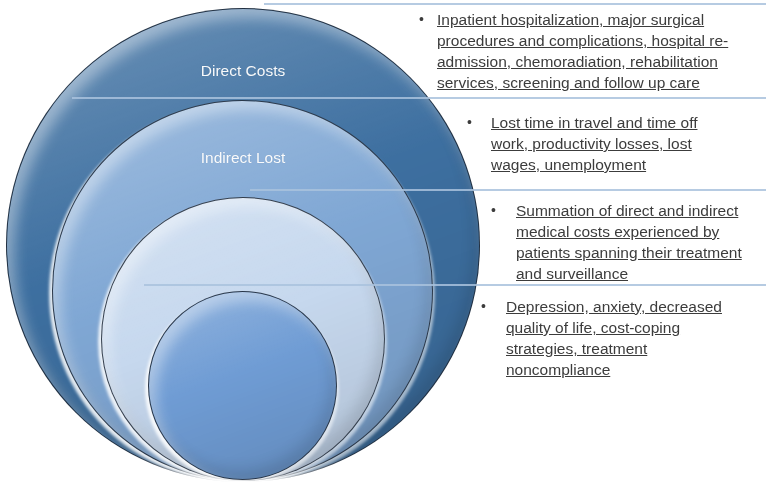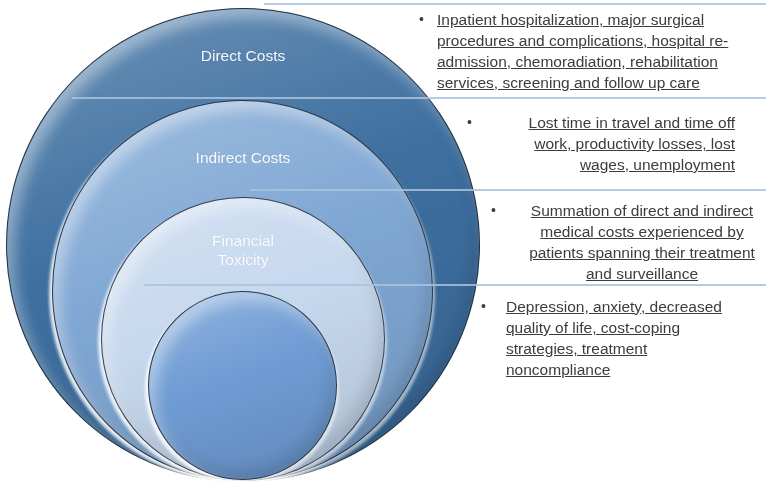--- a/index.html
+++ b/index.html
@@ -21,55 +21,54 @@
   .c1{left:6px;   top:8px;   width:474px; height:474px;}
   .c2{left:52px;  top:100px; width:381px; height:381px;}
   .c3{left:101px; top:197px; width:284px; height:284px;}
   .c4{left:148px; top:291px; width:189px; height:189px;}
   
   .ring-label{
     position:absolute;left:243px;transform:translateX(-50%);
     color:rgba(255,255,255,0.96);font-size:15.5px;line-height:19px;
     text-align:center;white-space:nowrap;text-shadow:0 0 1px rgba(0,0,0,0.12);
   }
-  .l1{top:46px;}
+  .l1{top:61px;}
   .l2{top:148px;}
   .l3{top:231px;white-space:normal;width:110px;}
   .l4{top:375px;}
   
   .divider{position:absolute;height:2px;opacity:0.85;}
   .d1{left:264px;top:3px;  width:502px;}
   .d2{left:72px; top:97px; width:694px;}
   .d3{left:250px;top:189px;width:516px;}
   .d4{left:144px;top:284px;width:622px;}
   
   .bullet-group{
     position:absolute;display:flex;align-items:flex-start;
     color:#3c3c3c;font-size:15.5px;line-height:21px;
   }
   .marker{flex:0 0 auto;text-align:left;font-size:14px;line-height:21px;}
   .bullet-text{display:block;text-decoration:underline;}
   .g1{left:419px;top:9px;}  .g1 .marker{width:18px;} .g1 .bullet-text{width:312px;}
-  .g2{left:467px;top:112px;}.g2 .marker{width:24px;} .g2 .bullet-text{width:244px;text-align:right;}
-  .g3{left:491px;top:200px;}.g3 .marker{width:25px;} .g3 .bullet-text{width:252px;text-align:center;}
+  .g2{left:467px;top:112px;}.g2 .marker{width:24px;} .g2 .bullet-text{width:244px;}
+  .g3{left:491px;top:200px;}.g3 .marker{width:25px;} .g3 .bullet-text{width:252px;}
   .g4{left:481px;top:296px;}.g4 .marker{width:25px;} .g4 .bullet-text{width:232px;}
 </style>
 </head>
 <body>
 
 <div class="stage">
 
   <div class="circle c1" style="background-color: rgb(61, 111, 160);"></div>
   <div class="circle c2" style="background-color: rgb(127, 167, 212);"></div>
   <div class="circle c3" style="background-color: rgb(198, 216, 238);"></div>
   <div class="circle c4" style="background-color: rgb(111, 156, 212);"></div>
 
   <div class="ring-label l1">Direct Costs</div>
-  <div class="ring-label l2">Indirect Costs</div>
-  <div class="ring-label l3">Financial Toxicity</div>
+  <div class="ring-label l2">Indirect Lost</div>
 
   <div class="divider d1" style="background-color: rgb(169, 194, 221);"></div>
   <div class="divider d2" style="background-color: rgb(169, 194, 221);"></div>
   <div class="divider d3" style="background-color: rgb(169, 194, 221);"></div>
   <div class="divider d4" style="background-color: rgb(169, 194, 221);"></div>
 
   <div class="bullet-group g1">
     <span class="marker">•</span>
     <span class="bullet-text">Inpatient hospitalization, major surgical procedures and complications, hospital re-admission, chemoradiation, rehabilitation services, screening and follow up care</span>
   </div>

